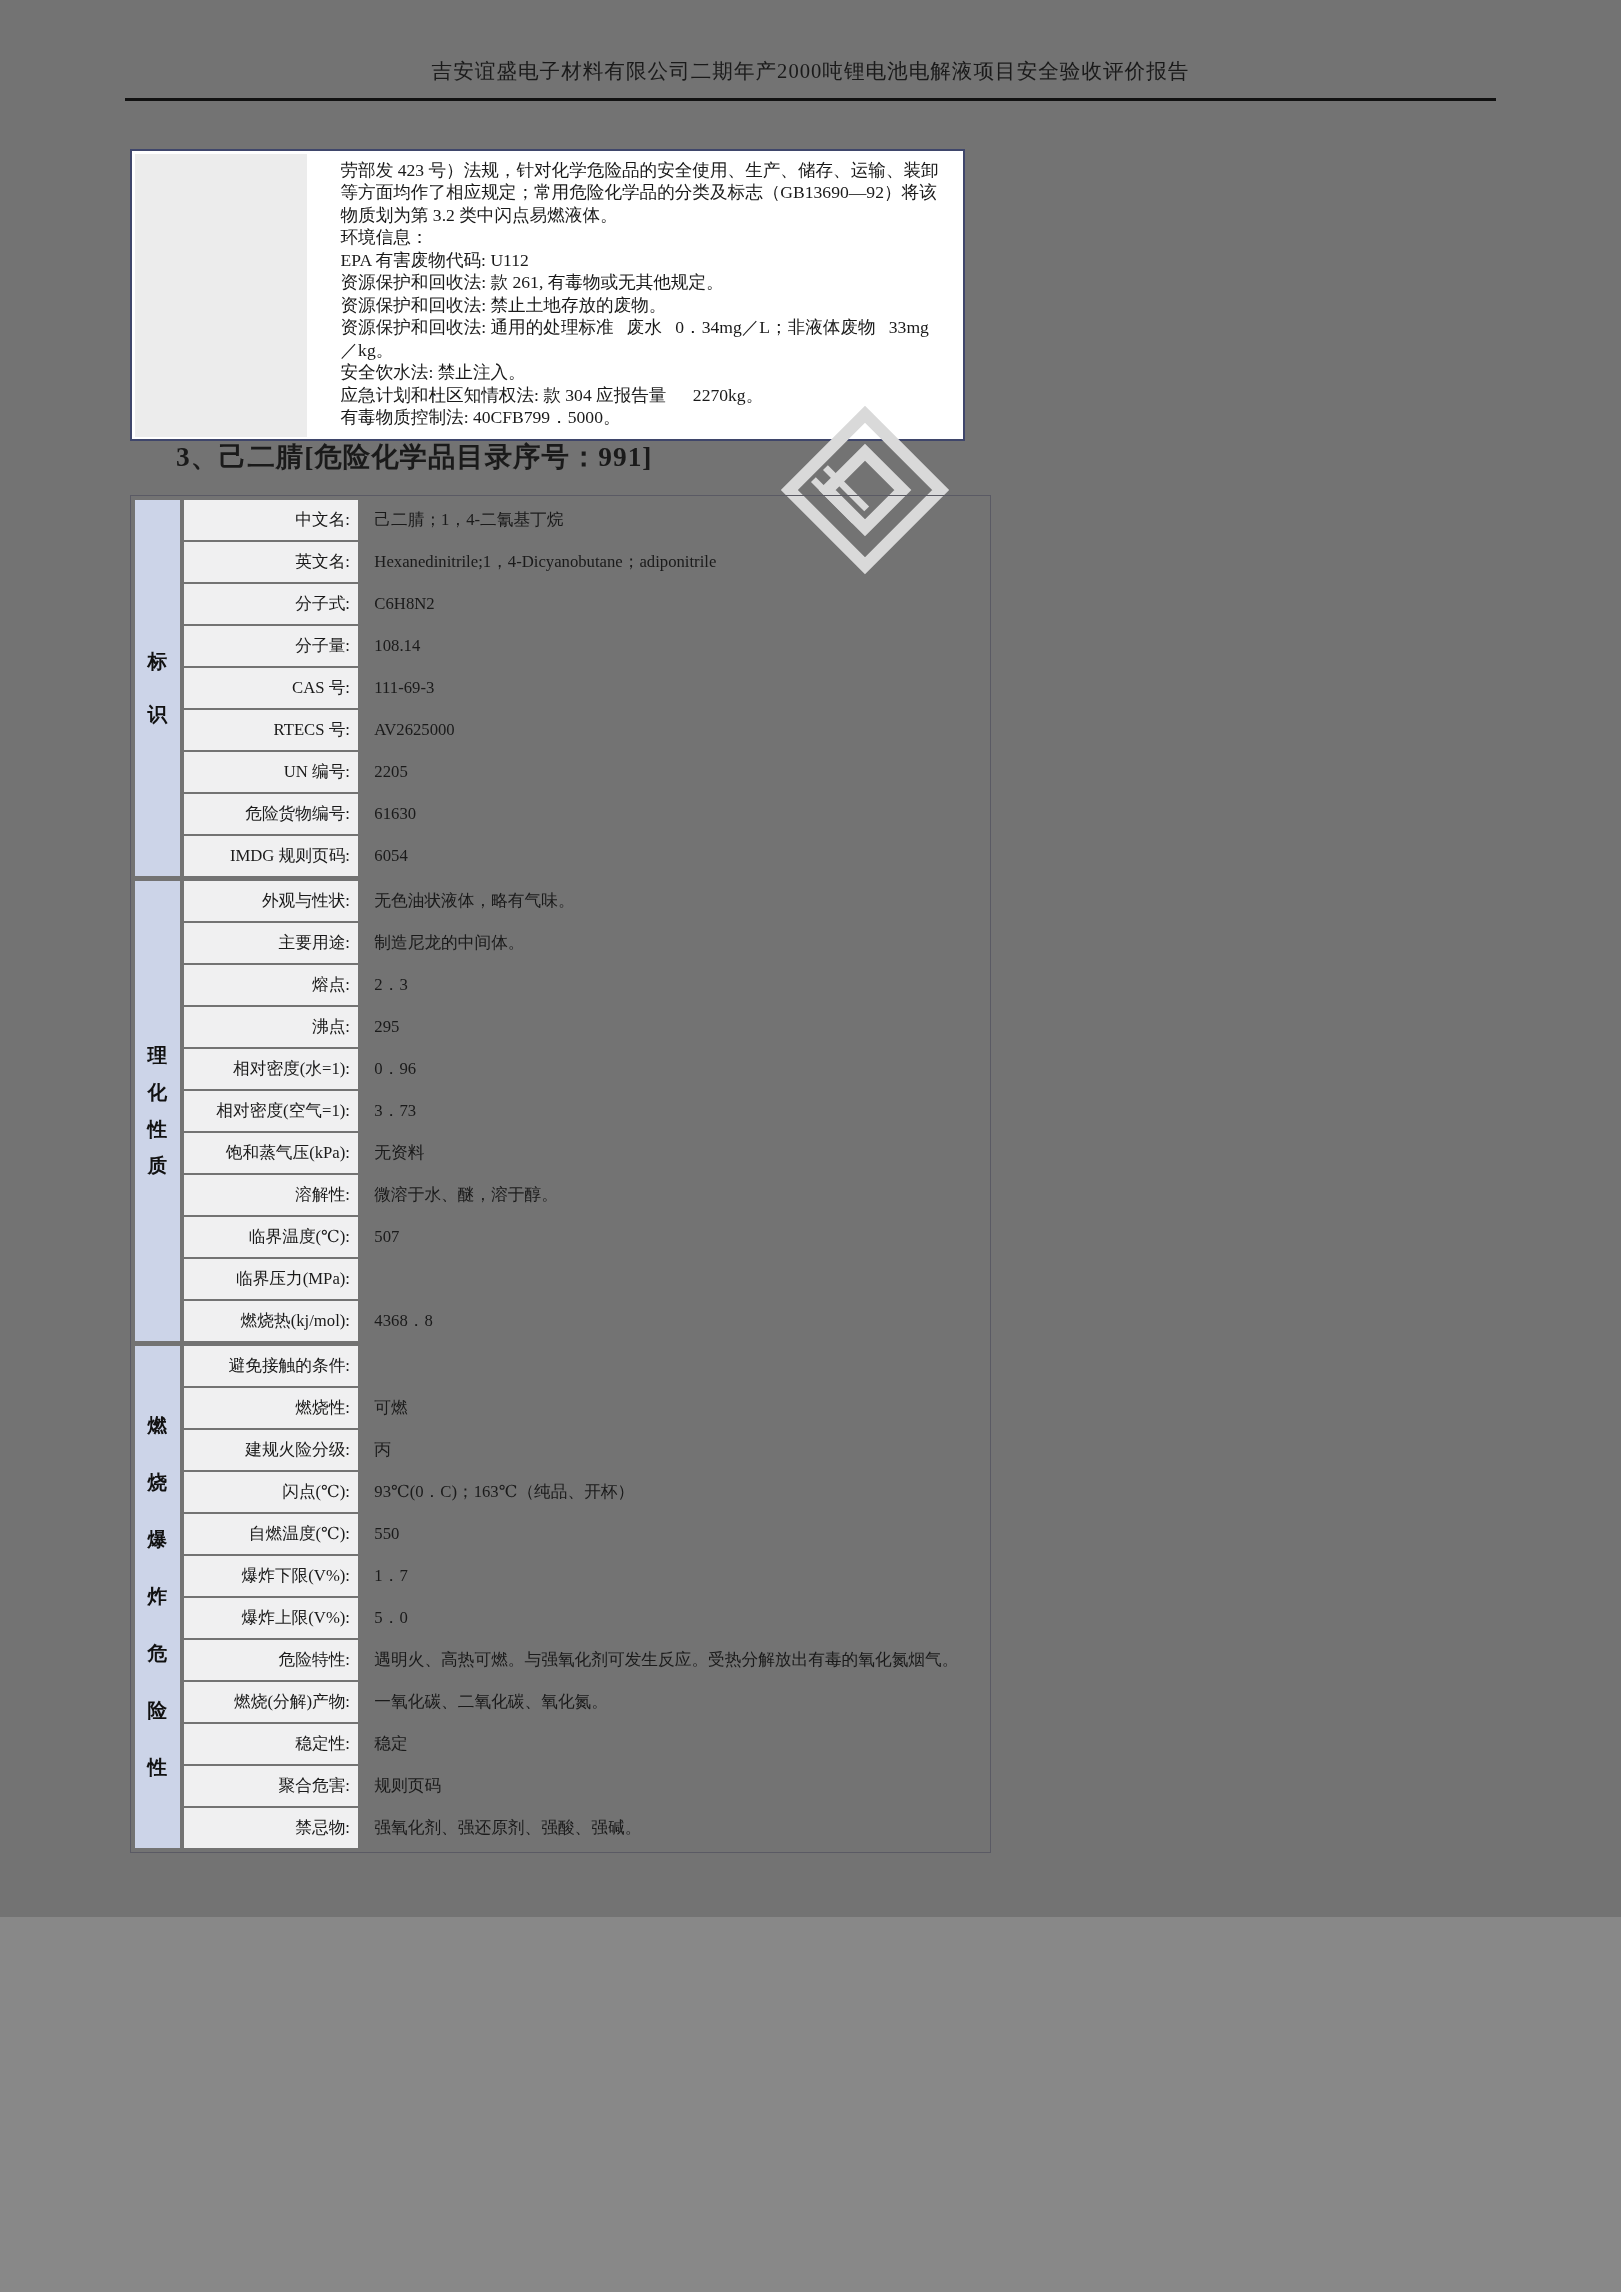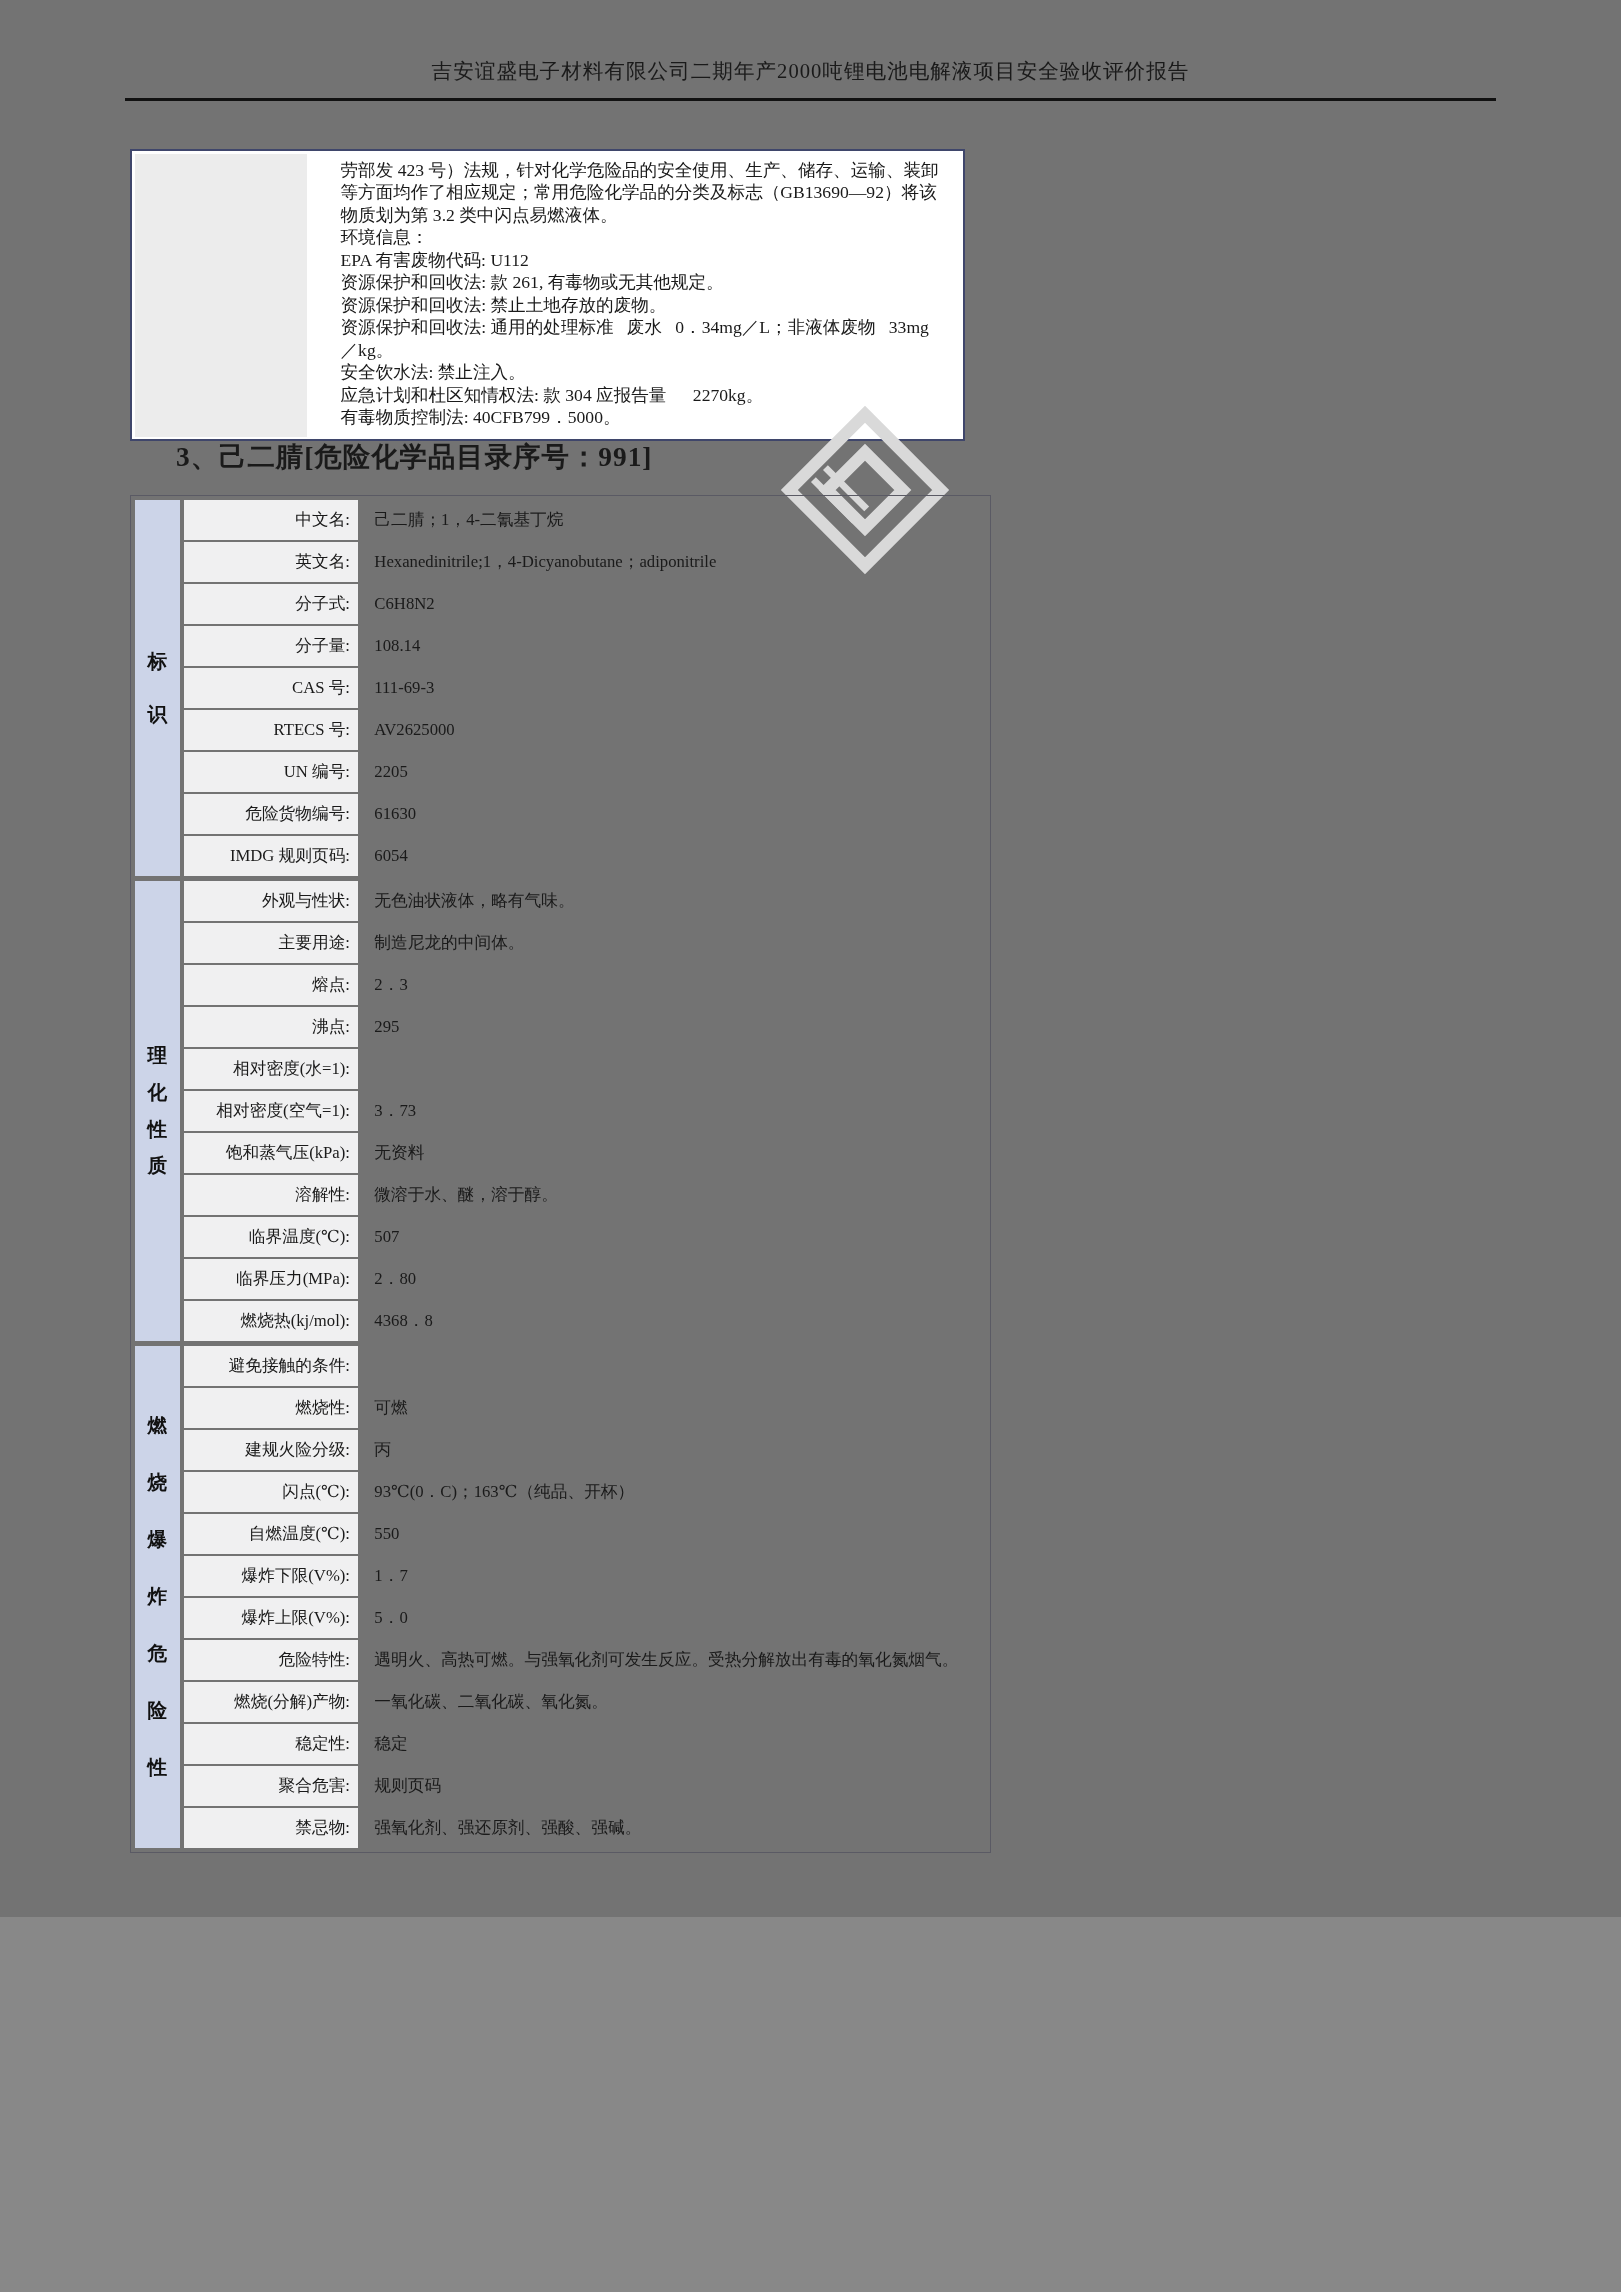--- a/index.html
+++ b/index.html
@@ -182,40 +182,40 @@
           <div class="trow">
             <div class="fcell">熔点:</div>
             <div class="vcell">2．3</div>
           </div>
           <div class="trow">
             <div class="fcell">沸点:</div>
             <div class="vcell">295</div>
           </div>
           <div class="trow">
             <div class="fcell">相对密度(水=1):</div>
+            <div class="vcell">0．96</div>
           </div>
           <div class="trow">
             <div class="fcell">相对密度(空气=1):</div>
             <div class="vcell">3．73</div>
           </div>
           <div class="trow">
             <div class="fcell">饱和蒸气压(kPa):</div>
             <div class="vcell">无资料</div>
           </div>
           <div class="trow">
             <div class="fcell">溶解性:</div>
             <div class="vcell">微溶于水、醚，溶于醇。</div>
           </div>
           <div class="trow">
             <div class="fcell">临界温度(℃):</div>
             <div class="vcell">507</div>
           </div>
           <div class="trow">
             <div class="fcell">临界压力(MPa):</div>
-            <div class="vcell">2．80</div>
           </div>
           <div class="trow">
             <div class="fcell">燃烧热(kj/mol):</div>
             <div class="vcell">4368．8</div>
           </div>
         </div>
       </div>
       <div class="section">
         <div class="vlabel vlabel-2">
           <span>燃</span>

